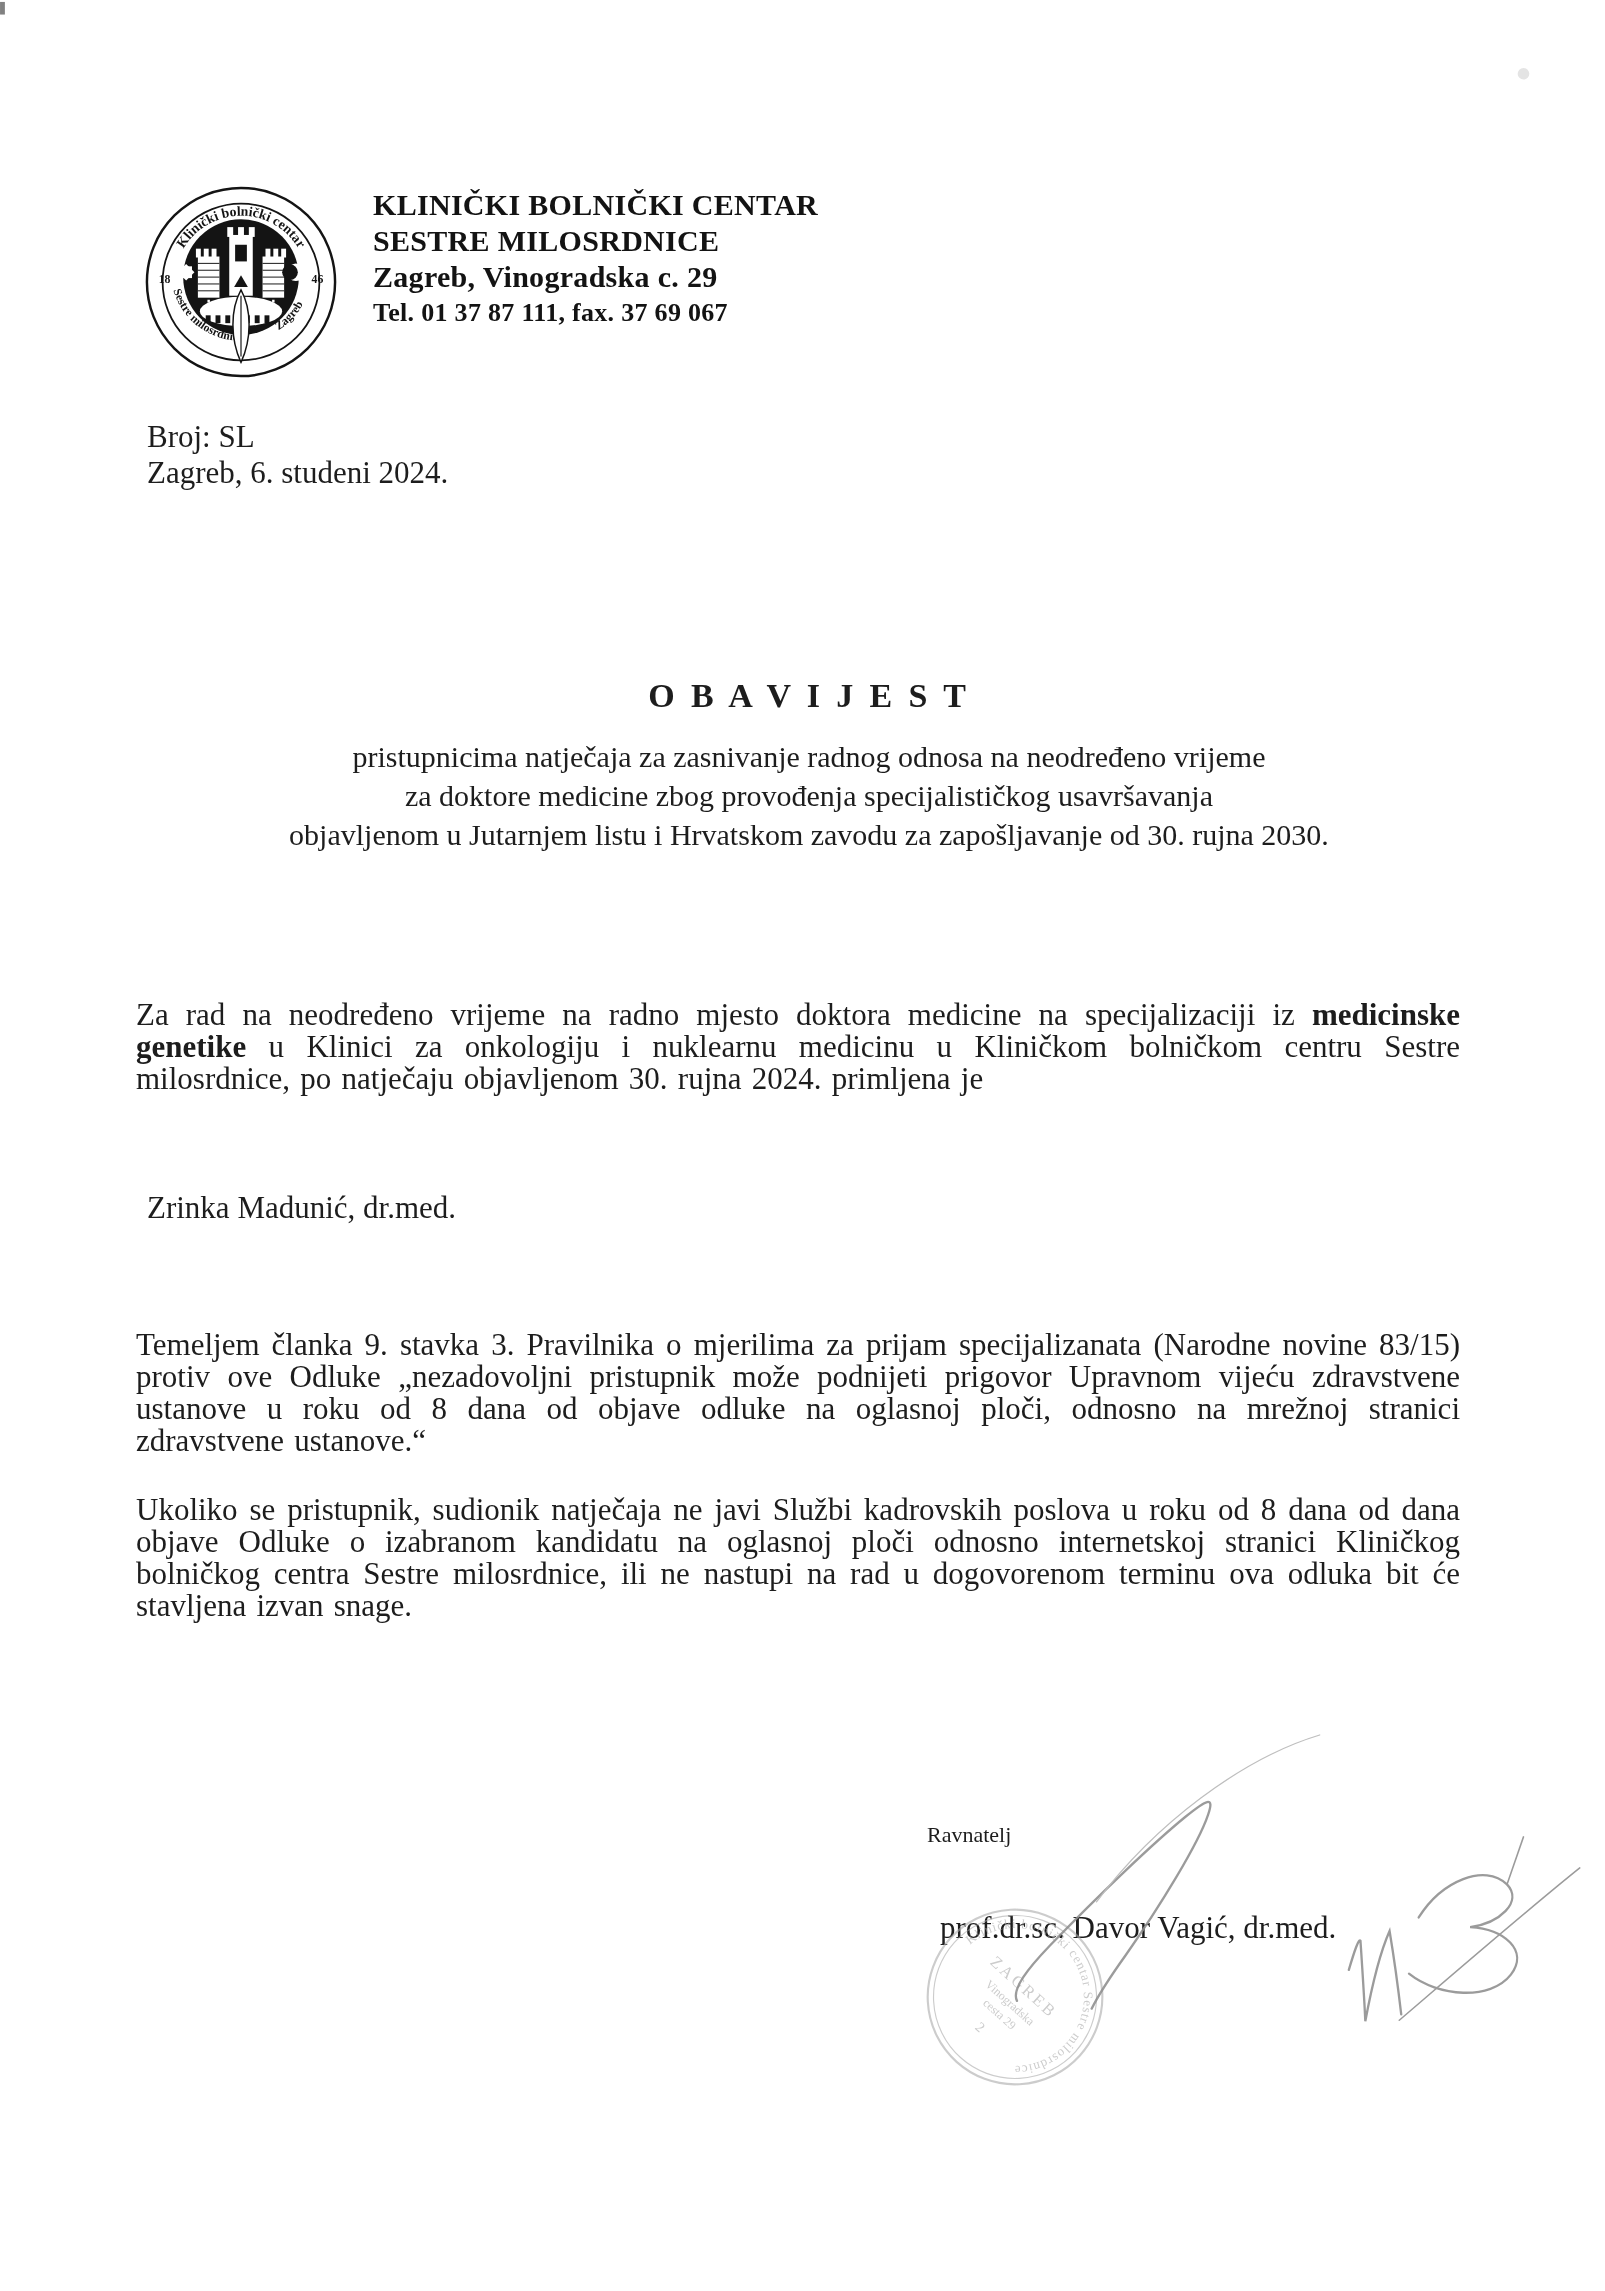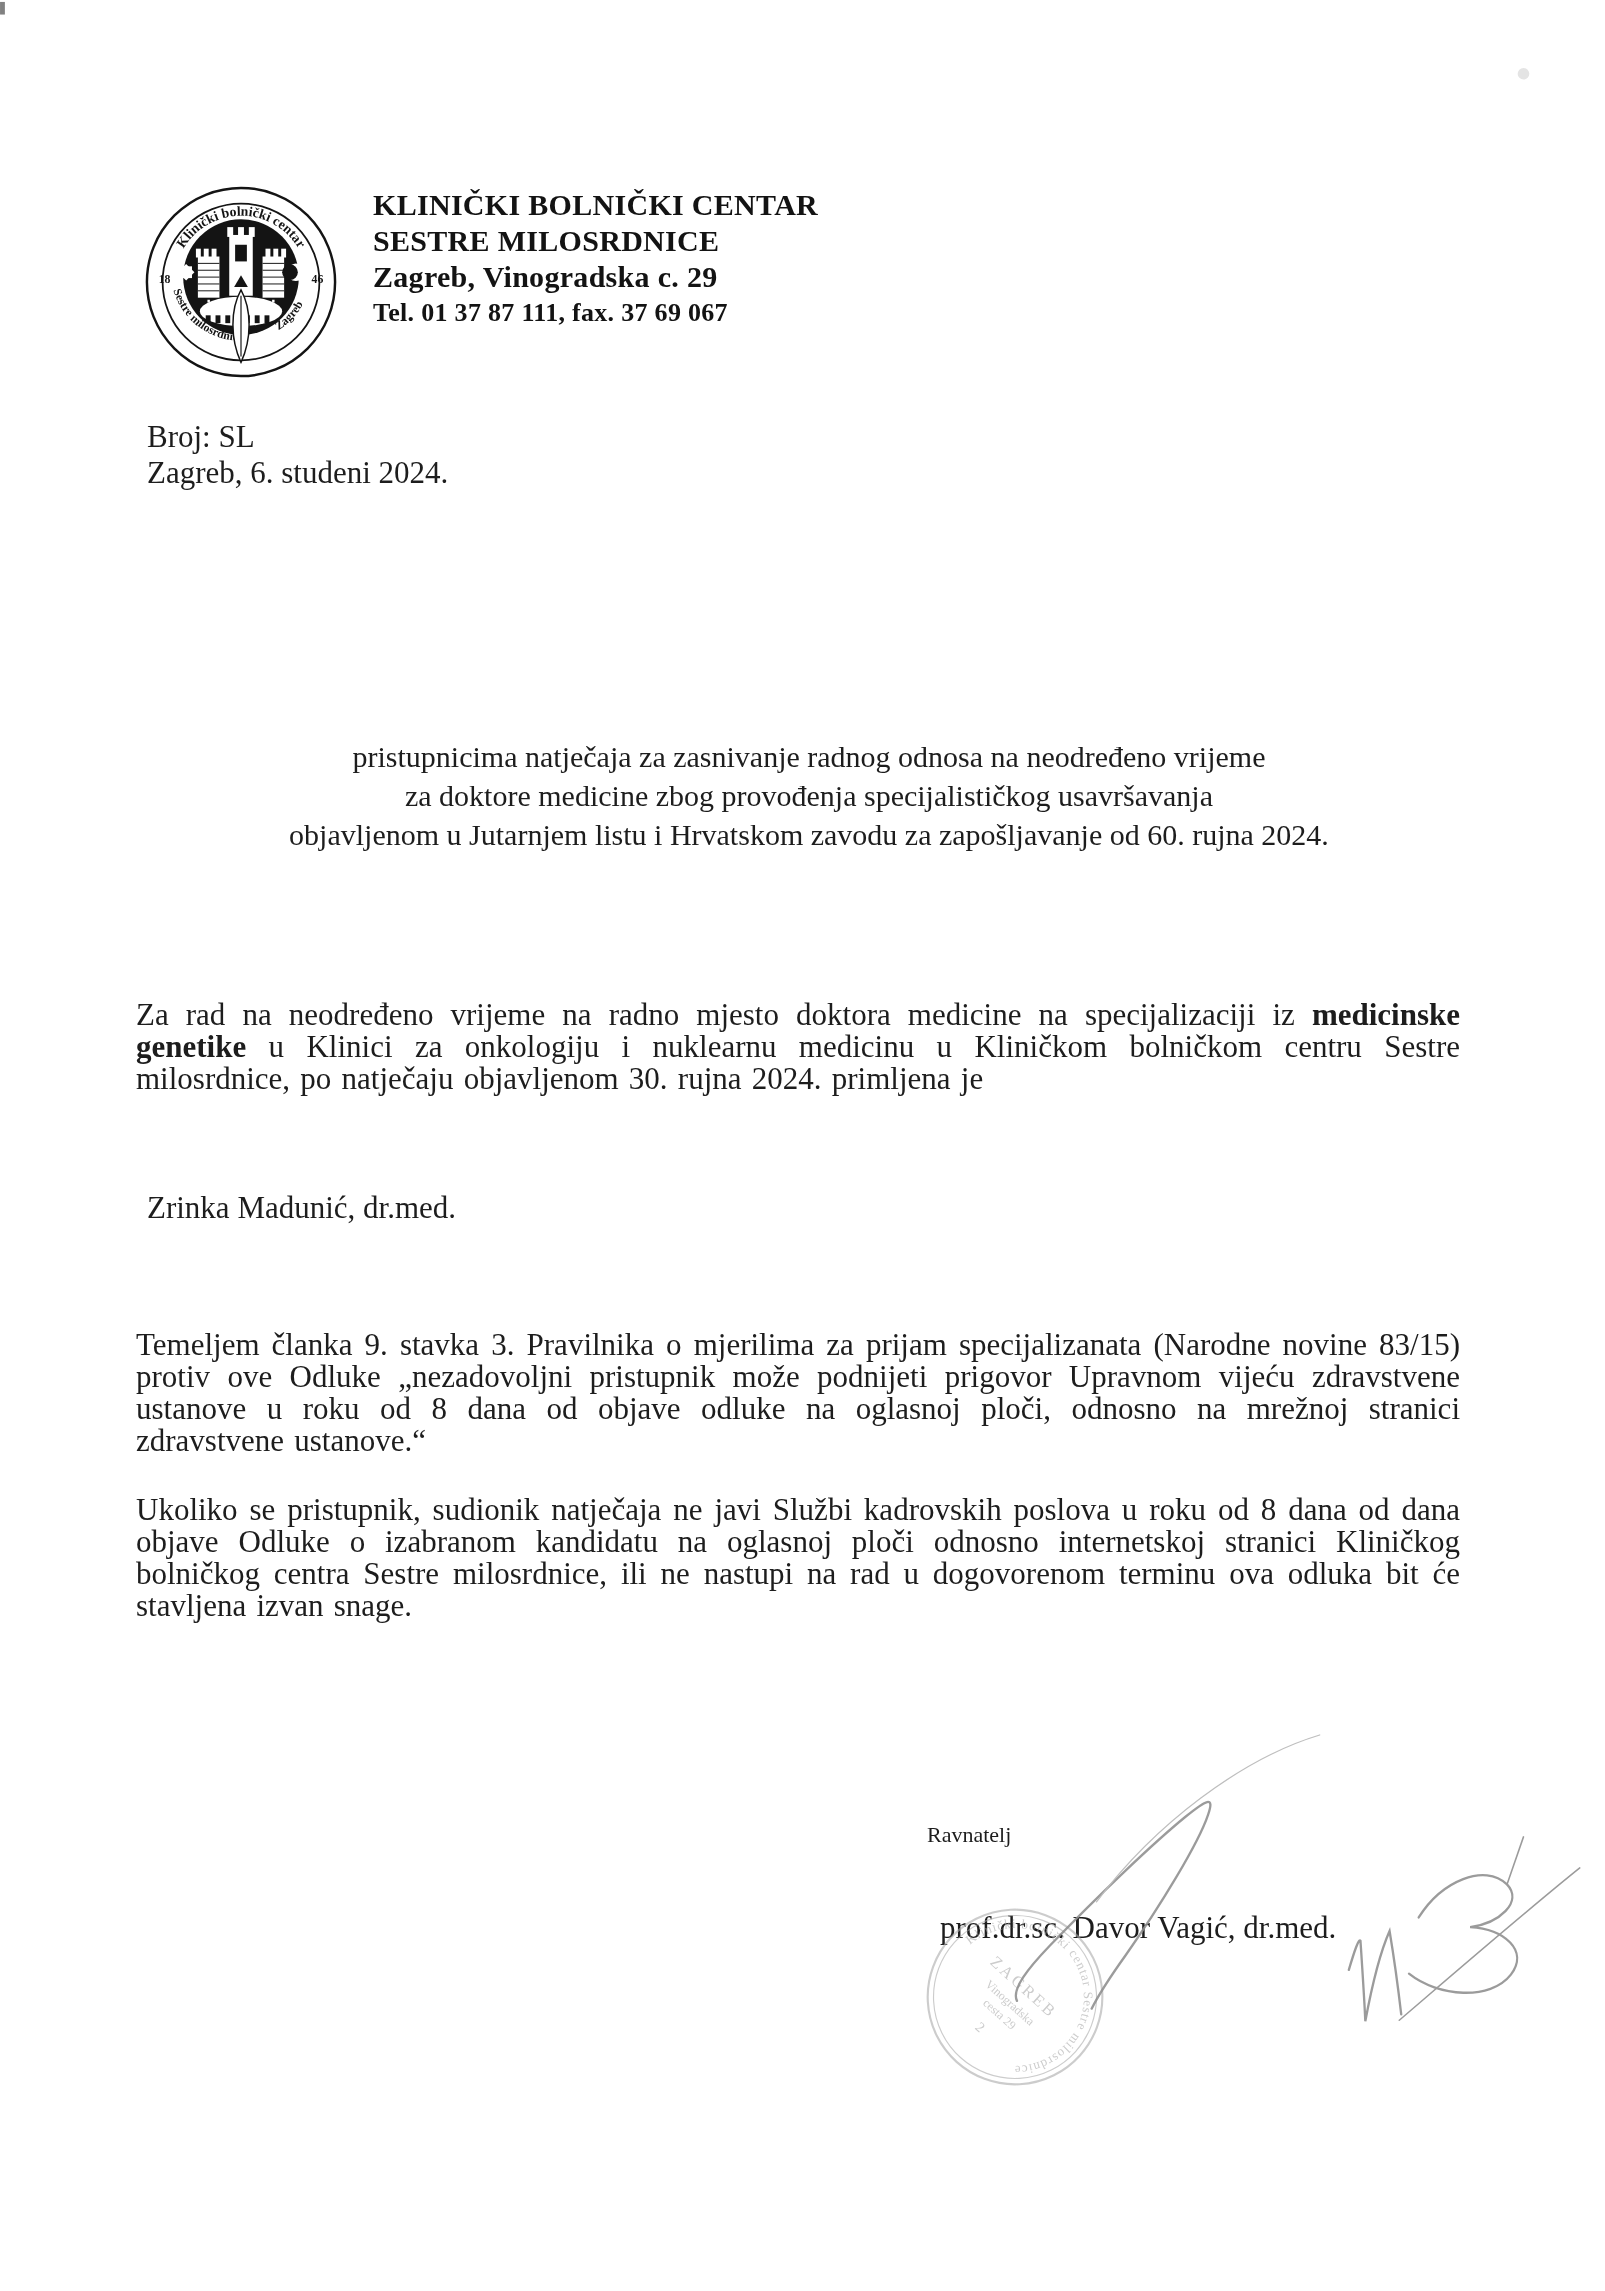--- a/index.html
+++ b/index.html
@@ -131,25 +131,26 @@
     <div>SESTRE MILOSRDNICE</div>
     <div>Zagreb, Vinogradska c. 29</div>
     <div class="tel">Tel. 01 37 87 111, fax. 37 69 067</div>
   </div>
 
   <div class="abs ref-block">
     <div>Broj: SL</div>
     <div>Zagreb, 6. studeni 2024.</div>
   </div>
 
+  <div class="abs title">O B A V I J E S T</div>
 
   <div class="abs subtitle">
     <div>pristupnicima natječaja za zasnivanje radnog odnosa na neodređeno vrijeme</div>
     <div>za doktore medicine zbog provođenja specijalističkog usavršavanja</div>
-    <div>objavljenom u Jutarnjem listu i Hrvatskom zavodu za zapošljavanje od 60. rujna 2024.</div>
+    <div>objavljenom u Jutarnjem listu i Hrvatskom zavodu za zapošljavanje od 30. rujna 2030.</div>
   </div>
 
   <div class="abs para p1"><span>Za rad na neodređeno vrijeme na radno mjesto doktora medicine na specijalizaciji iz </span><b>medicinske genetike</b><span> u Klinici za onkologiju i nuklearnu medicinu u Kliničkom bolničkom centru Sestre milosrdnice, po natječaju objavljenom 30. rujna 2024. primljena je</span></div>
 
   <div class="abs cand">Zrinka Madunić, dr.med.</div>
 
   <div class="abs para p2">Temeljem članka 9. stavka 3. Pravilnika o mjerilima za prijam specijalizanata (Narodne novine 83/15) protiv ove Odluke „nezadovoljni pristupnik može podnijeti prigovor Upravnom vijeću zdravstvene ustanove u roku od 8 dana od objave odluke na oglasnoj ploči, odnosno na mrežnoj stranici zdravstvene ustanove.“</div>
 
   <div class="abs para p3">Ukoliko se pristupnik, sudionik natječaja ne javi Službi kadrovskih poslova u roku od 8 dana od dana objave Odluke o izabranom kandidatu na oglasnoj ploči odnosno internetskoj stranici Kliničkog bolničkog centra Sestre milosrdnice, ili ne nastupi na rad u dogovorenom terminu ova odluka bit će stavljena izvan snage.</div>
 

